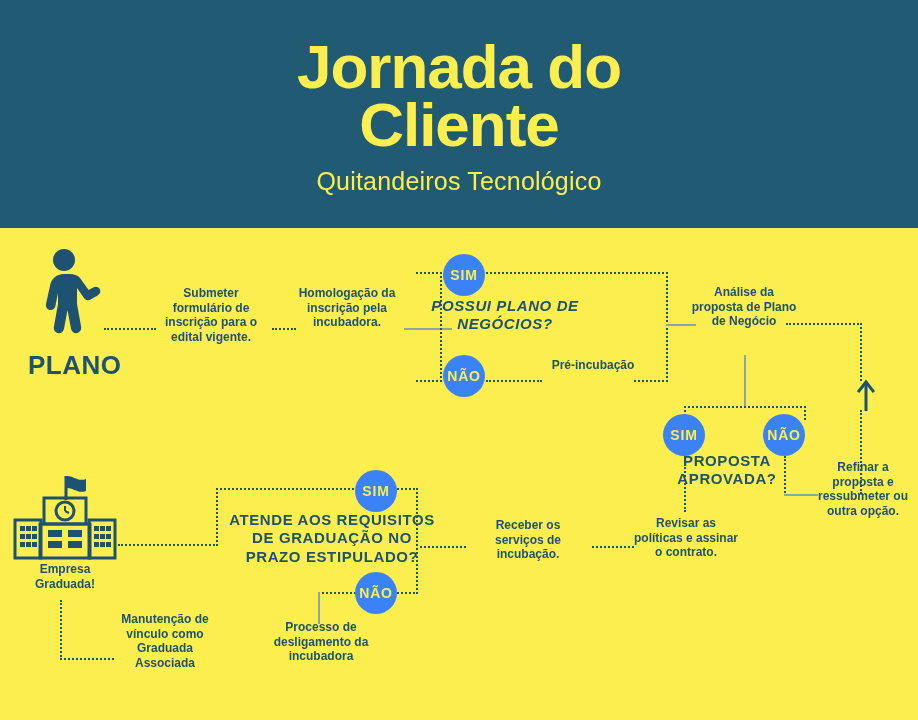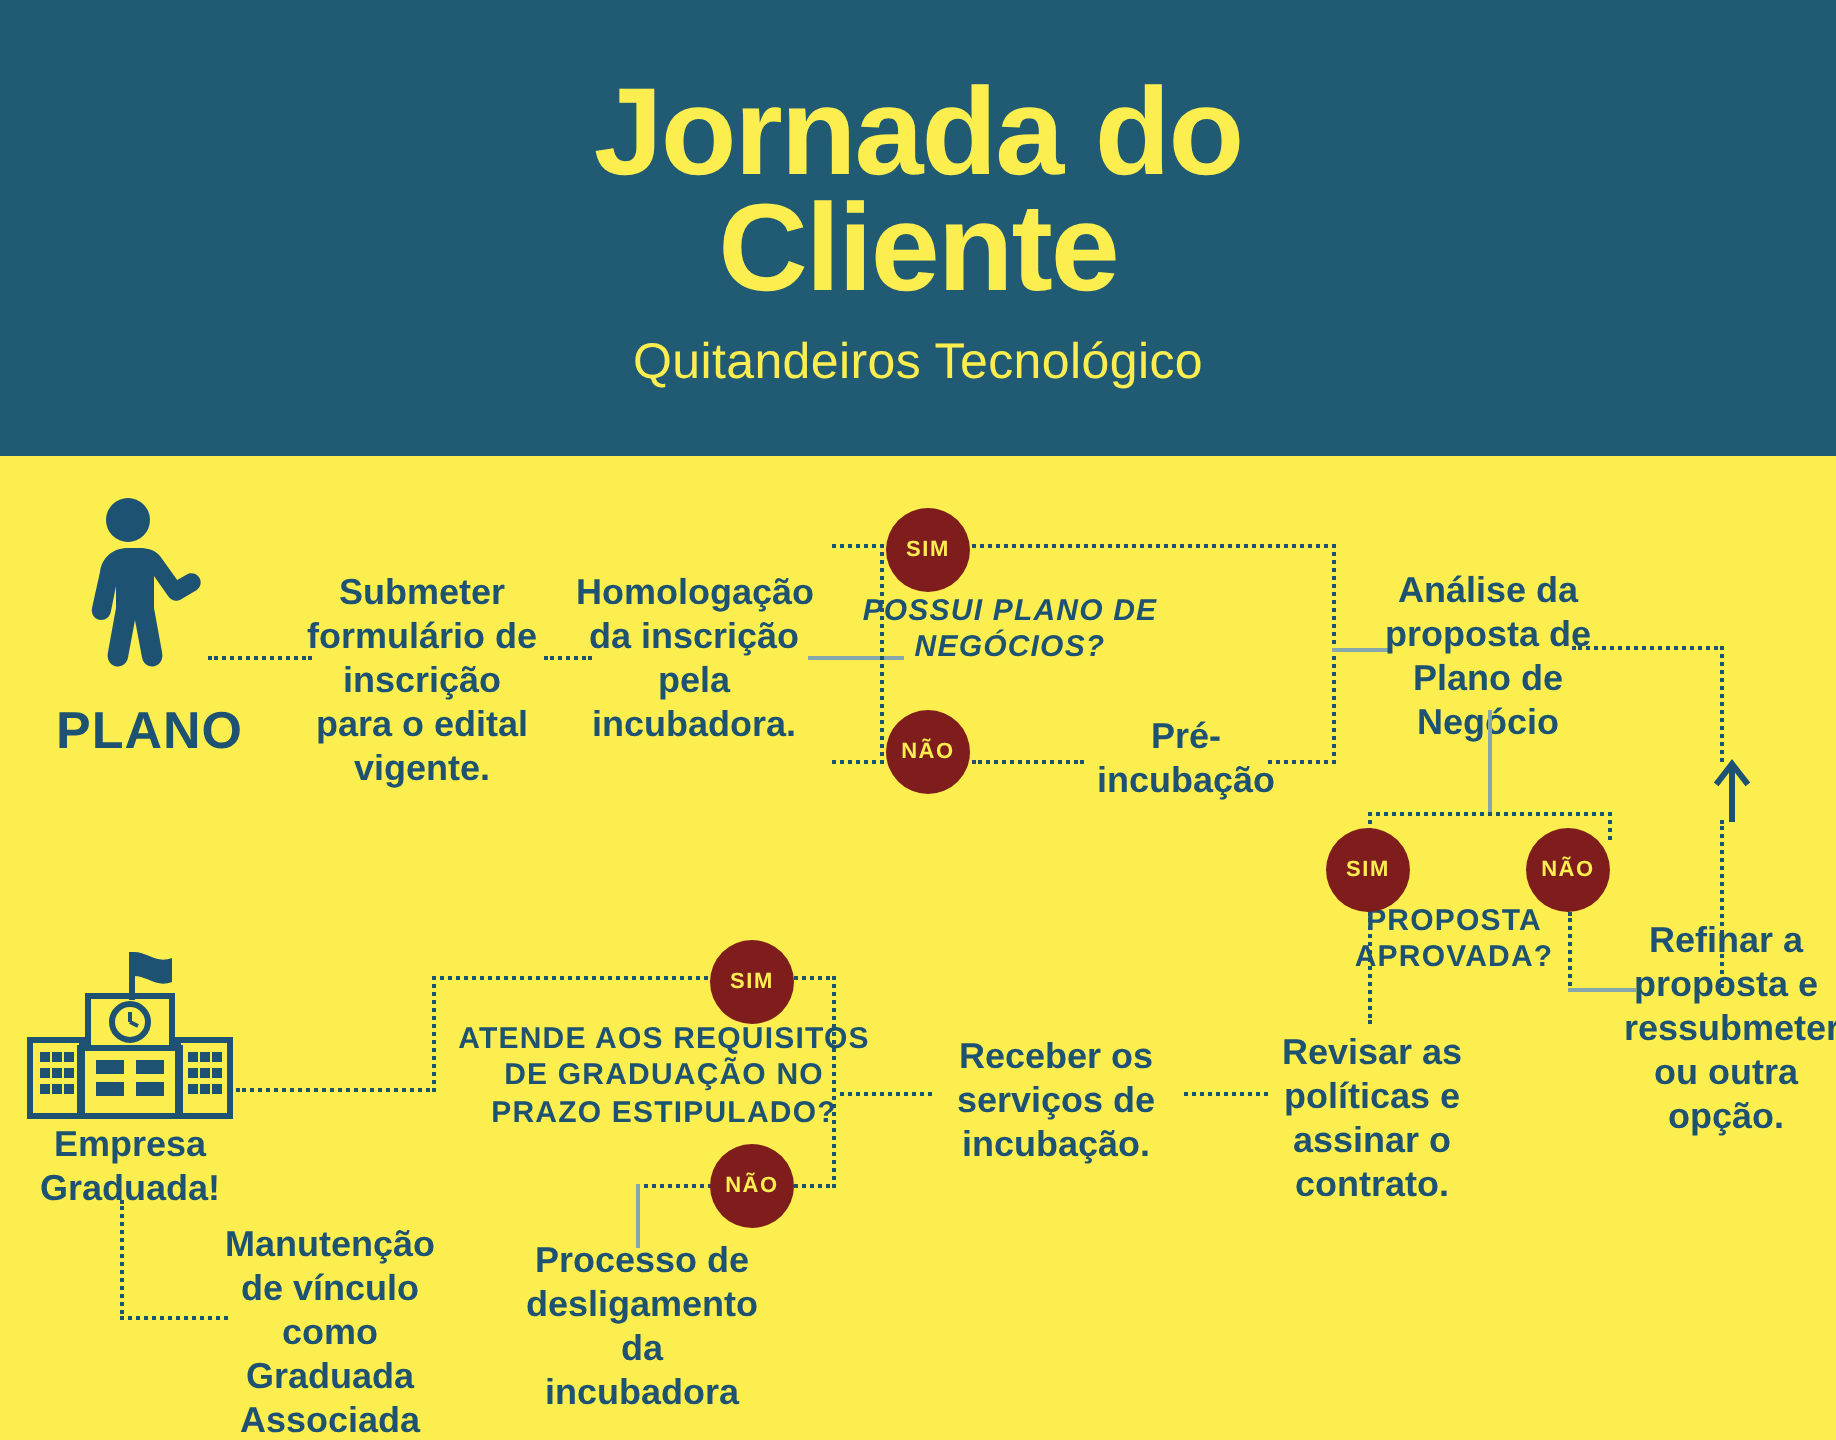--- a/index.html
+++ b/index.html
@@ -36,31 +36,31 @@
   }
 
   
   .node{
     position:absolute;
     color:#1D5272;
     font-weight:bold;
     text-align:center;
     line-height:1.22;
   }
-  .step{font-size:18px;}
+  .step{font-size:12px;}
   .question{font-size:15px;letter-spacing:0.6px;text-transform:uppercase;}
 
   
   .circle{
     position:absolute;
     border-radius:50%;
-    background:#7f1d1d;
+    background:#3b82f6;
     color:#FCEE4E;
     display:flex;align-items:center;justify-content:center;
-    font-size:11px;font-weight:bold;letter-spacing:0.8px;
+    font-size:14px;font-weight:bold;letter-spacing:0.8px;
     z-index:5;
   }
 
   
   .dl-h{position:absolute;height:0;border-top:2px dotted #1D5272;}
   .dl-v{position:absolute;width:0;border-left:2px dotted #1D5272;}
   .sl-h{position:absolute;height:0;border-top:2px solid #88A7AC;}
   .sl-v{position:absolute;width:0;border-left:2px solid #88A7AC;}
 
   

